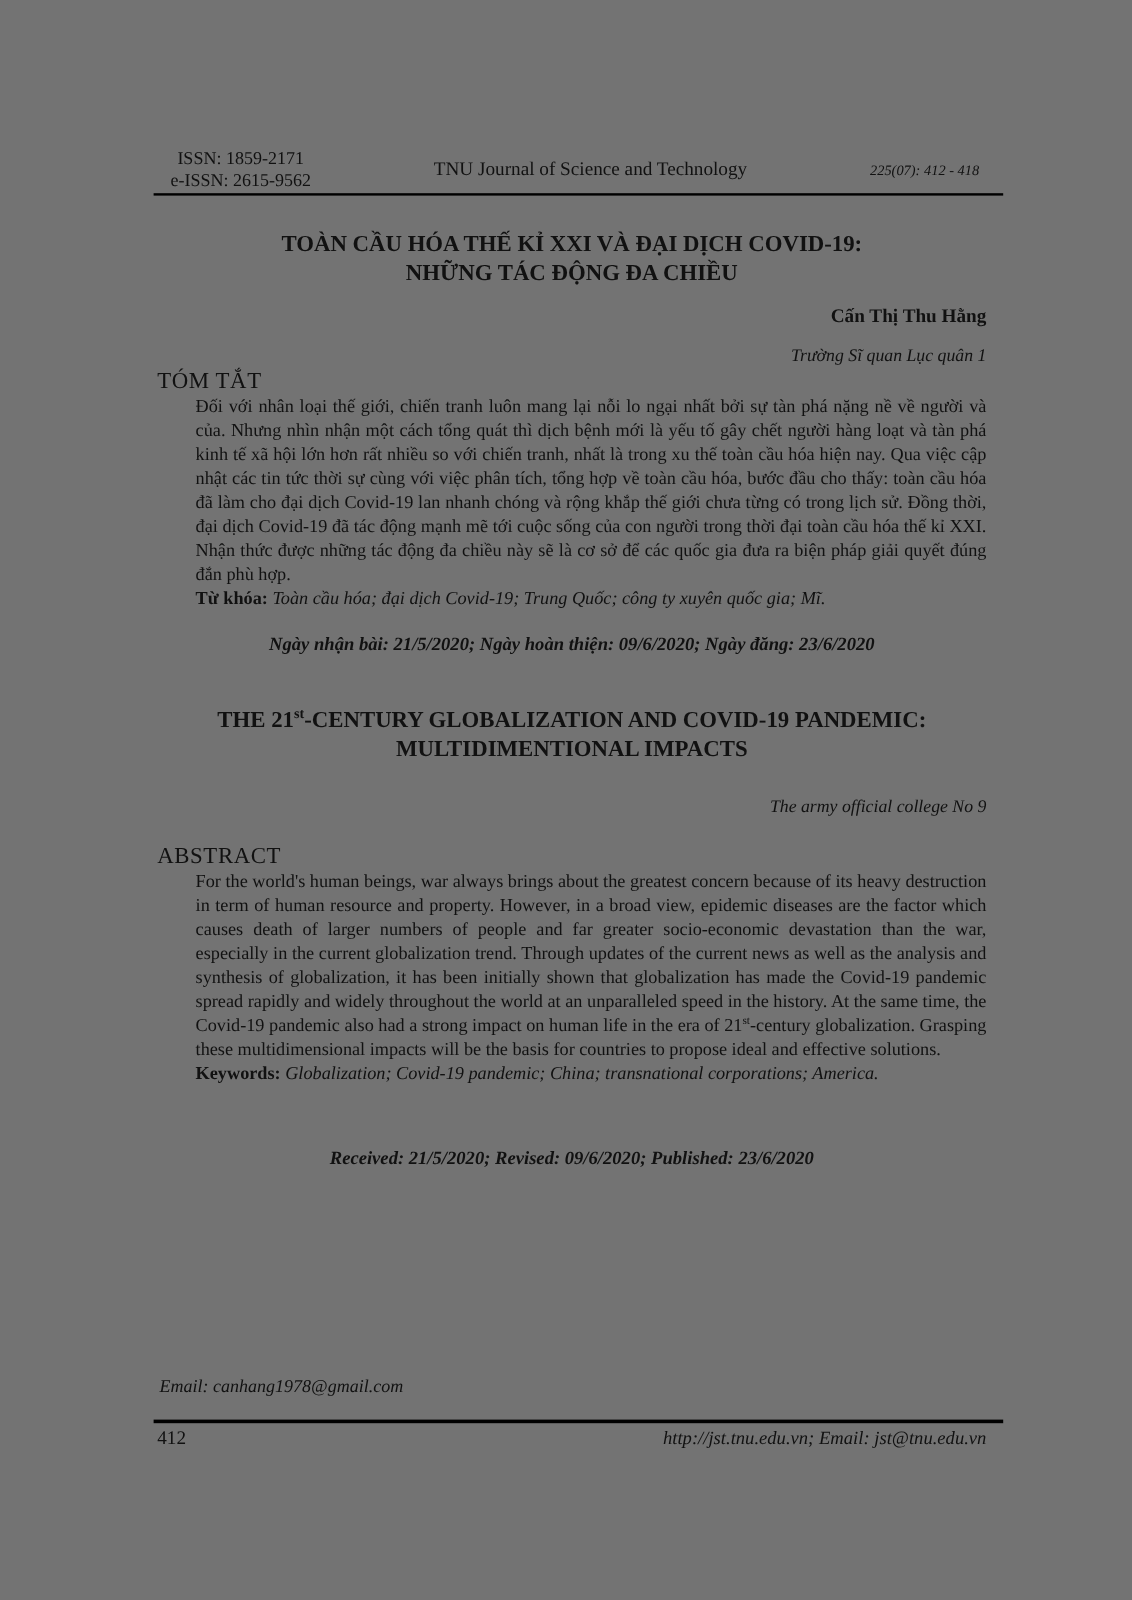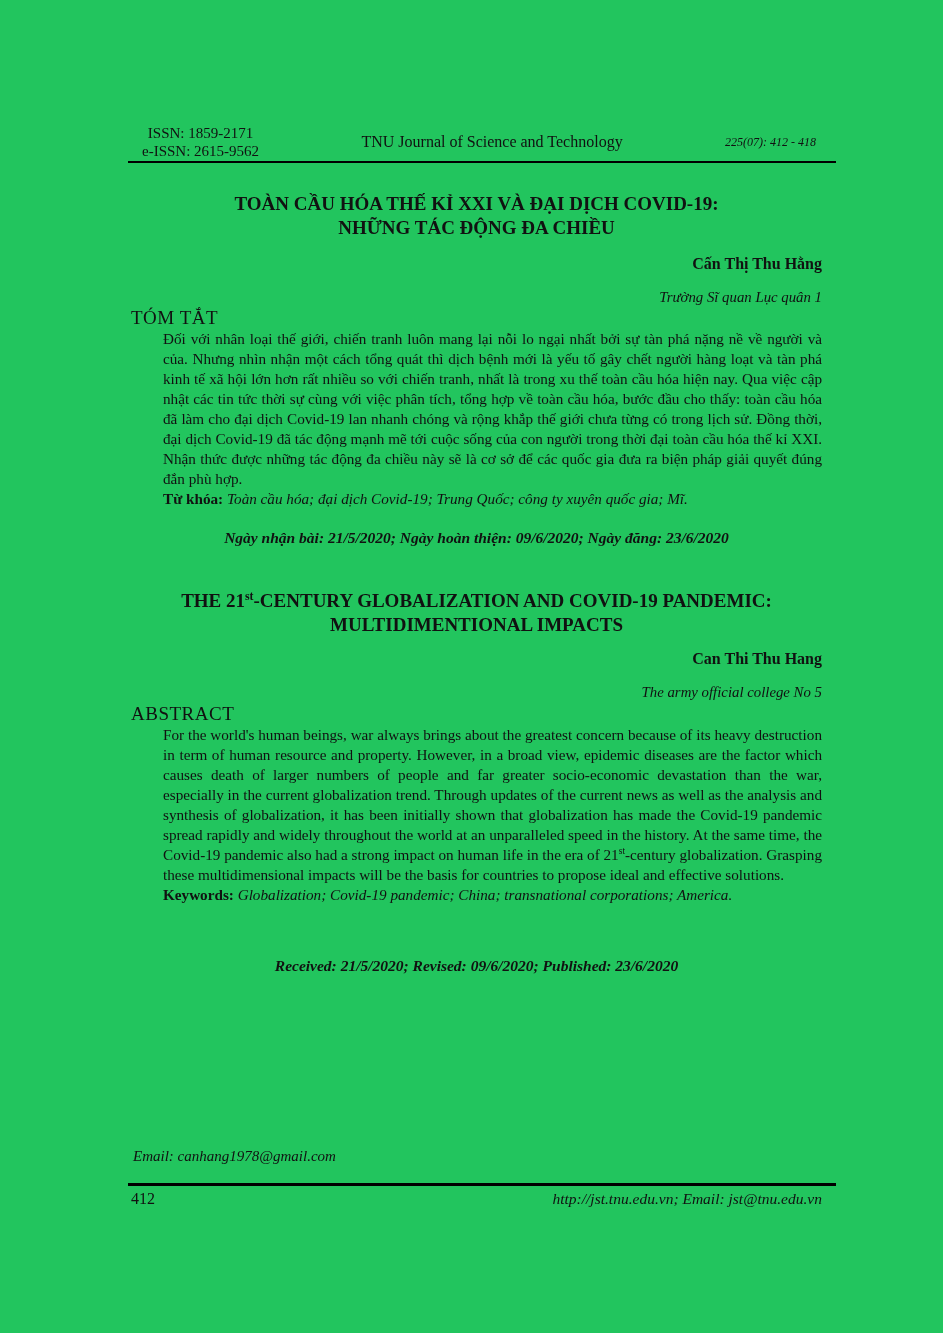--- a/index.html
+++ b/index.html
@@ -1,20 +1,20 @@
 <!DOCTYPE html>
 <html><head>
 <meta charset="utf-8">
 <style>
   html, body { margin: 0; padding: 0; background: #e8e8e8; }
   .page {
     position: relative;
     width: 943px;
     height: 1333px;
-    background: #22c55e;
+    background: #737373;
     margin: 0 auto;
     font-family: "Liberation Serif", "DejaVu Serif", serif;
     color: #111111;
     overflow: hidden;
   }
   .abs { position: absolute; }
 
   
   .header-row {
     left: 128px; top: 124px; width: 706px;
@@ -106,22 +106,21 @@
     </div>
   </div>
 
   <div class="abs center-dates vi-dates">Ngày nhận bài:  21/5/2020; Ngày hoàn thiện: 09/6/2020; Ngày đăng: 23/6/2020</div>
 
   <div class="abs en-title">
     <div><span>THE 21</span><sup class="sp">st</sup><span>-CENTURY GLOBALIZATION AND COVID-19 PANDEMIC:</span></div>
     <div>MULTIDIMENTIONAL IMPACTS</div>
   </div>
   <div class="abs en-author-block">
-    <div class="author-name">Can Thi Thu Hang</div>
-    <div class="affiliation">The army official college No 5</div>
+    <div class="affiliation">The army official college No 9</div>
   </div>
 
   <div class="abs en-heading section-heading">ABSTRACT</div>
   <div class="abs body-par en-par">
     <div><span>For the world's human beings, war always brings about the greatest concern because of its heavy destruction in term of human resource and property. However, in a broad view, epidemic diseases are the factor which causes death of larger numbers of people and far greater socio-economic devastation than the war, especially in the current globalization trend. Through updates of the current news as well as the analysis and synthesis of globalization, it has been initially shown that globalization has made the Covid-19 pandemic spread rapidly and widely throughout the world at an unparalleled speed in the history. At the same time, the Covid-19 pandemic also had a strong impact on human life in the era of 21</span><sup class="sp">st</sup><span>-century globalization. Grasping these multidimensional impacts will be the basis for countries to propose ideal and effective solutions.</span></div>
     <div>
       <span class="kw-label">Keywords:</span>
       <span class="kw-text">Globalization; Covid-19 pandemic; China; transnational corporations; America.</span>
     </div>
   </div>

